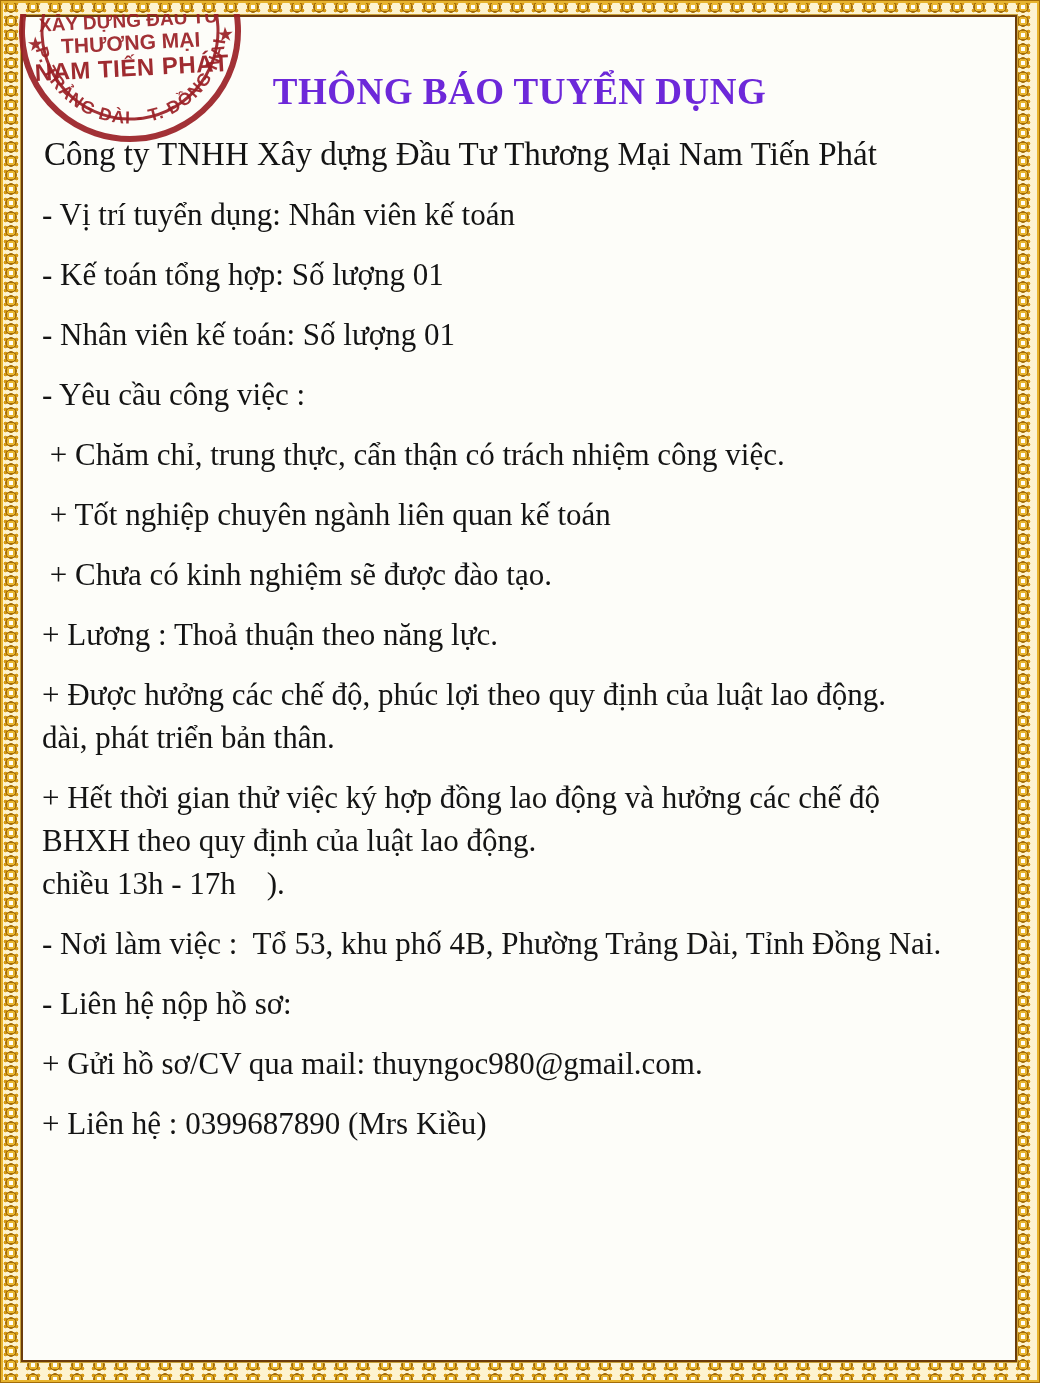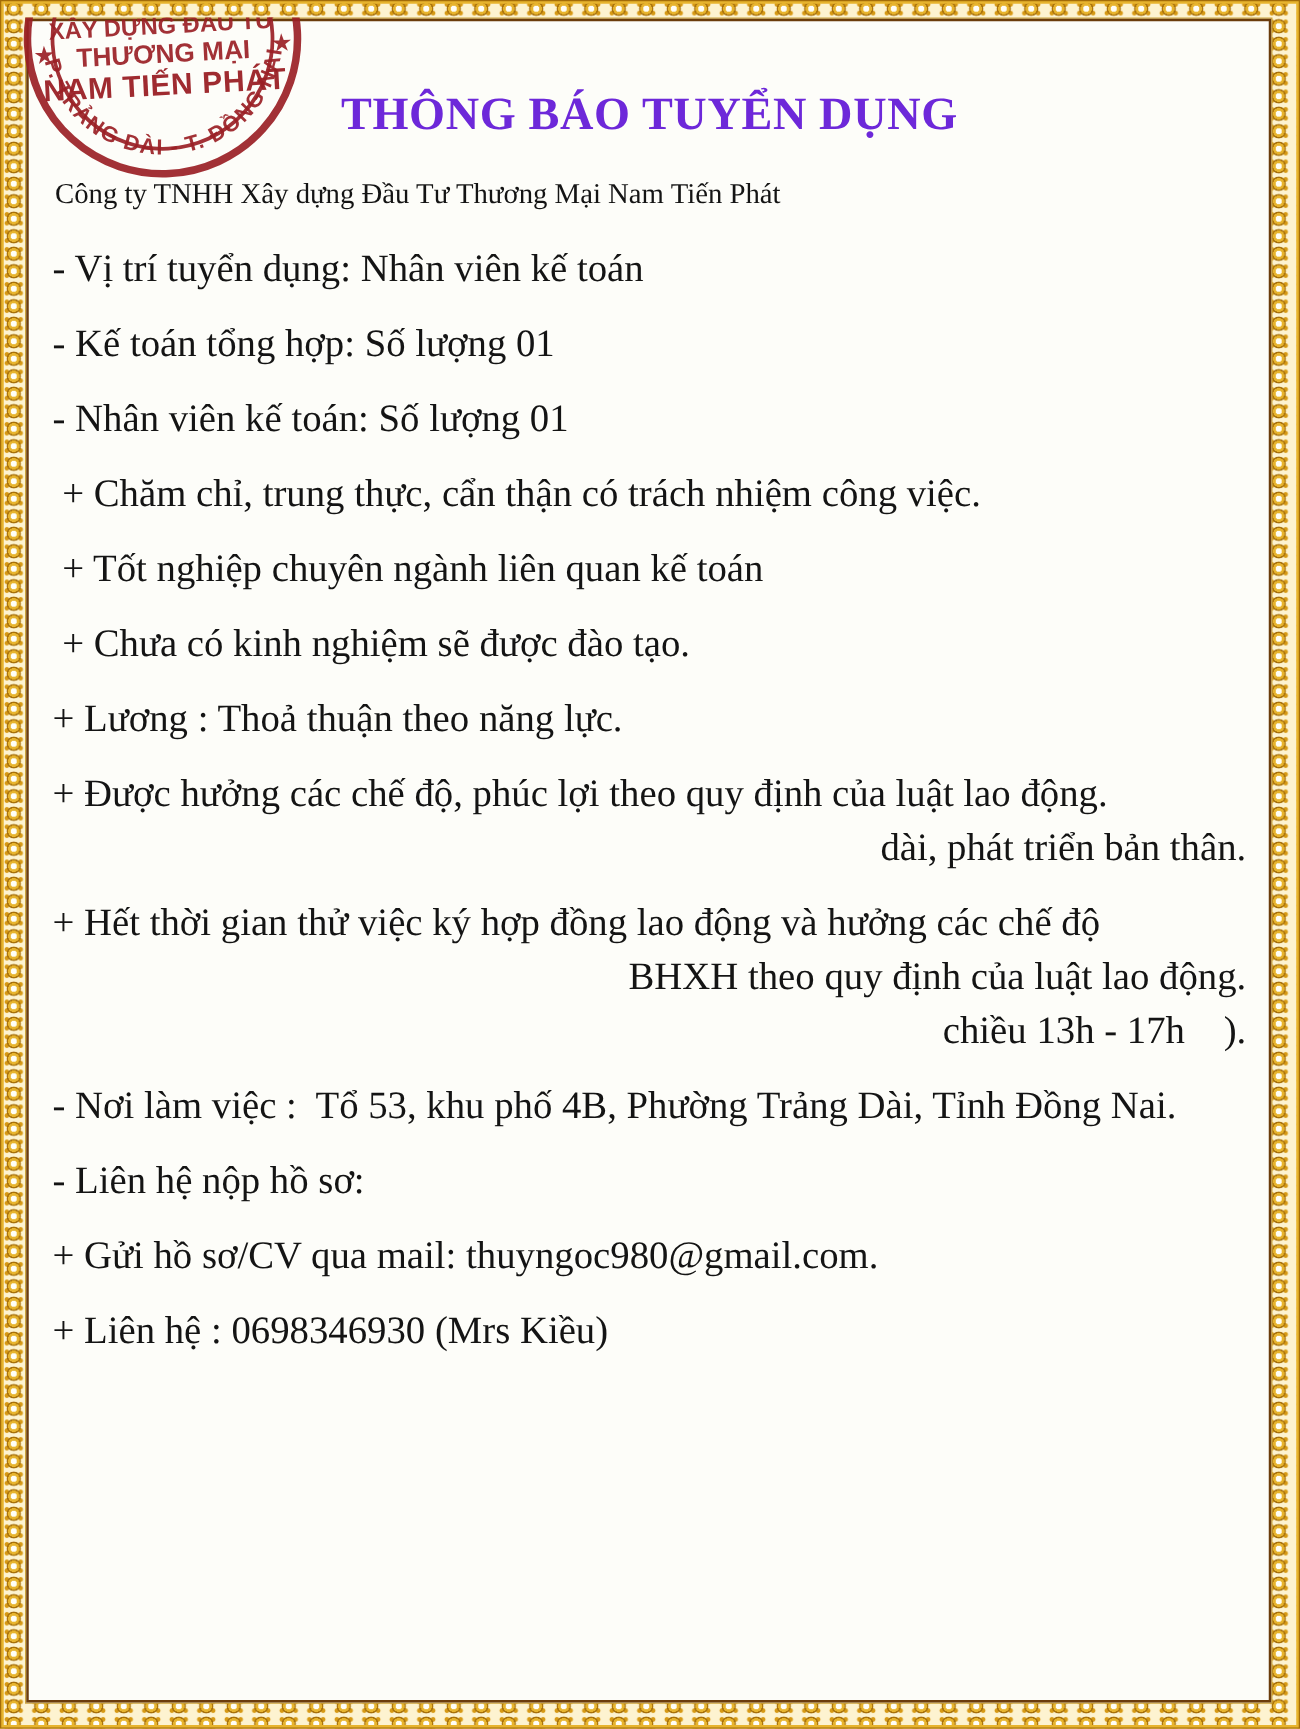--- a/index.html
+++ b/index.html
@@ -34,33 +34,33 @@
     margin: 0;
     text-align: center;
     font-size: 37px;
     font-weight: bold;
     letter-spacing: 0.5px;
     line-height: 46px;
     color: #6d28d9;
   }
   .company {
     margin: 18px 0 0 2px;
-    font-size: 23px;
+    font-size: 33px;
     line-height: 43px;
     white-space: pre;
   }
   .lines { margin: 0; }
   .line {
     font-size: 31px;
     line-height: 43px;
     margin-top: 17px;
     white-space: pre;
     overflow: hidden;
   }
-  .line.cont { margin-top: 0; text-align: right; }
+  .line.cont { margin-top: 0; }
 
   
   .stamp-clip {
     position: absolute;
     left: 17px; top: 14px;
     width: 232px; height: 133px;
     overflow: hidden;
     pointer-events: none;
     z-index: 5;
   }
@@ -77,33 +77,34 @@
 
 <div class="page">
 
   <div class="content">
     <h1 class="title">THÔNG BÁO TUYỂN DỤNG</h1>
     <p class="company">Công ty TNHH Xây dựng Đầu Tư Thương Mại Nam Tiến Phát</p>
     <div class="lines">
         <div class="line">- Vị trí tuyển dụng: Nhân viên kế toán</div>
         <div class="line">- Kế toán tổng hợp: Số lượng 01</div>
         <div class="line">- Nhân viên kế toán: Số lượng 01</div>
+        <div class="line">- Yêu cầu công việc :</div>
         <div class="line"> + Chăm chỉ, trung thực, cẩn thận có trách nhiệm công việc.</div>
         <div class="line"> + Tốt nghiệp chuyên ngành liên quan kế toán</div>
         <div class="line"> + Chưa có kinh nghiệm sẽ được đào tạo.</div>
         <div class="line">+ Lương : Thoả thuận theo năng lực.</div>
         <div class="line">+ Được hưởng các chế độ, phúc lợi theo quy định của luật lao động.</div>
         <div class="line cont">dài, phát triển bản thân.</div>
         <div class="line">+ Hết thời gian thử việc ký hợp đồng lao động và hưởng các chế độ</div>
         <div class="line cont">BHXH theo quy định của luật lao động.</div>
         <div class="line cont">chiều 13h - 17h    ).</div>
         <div class="line">- Nơi làm việc :  Tổ 53, khu phố 4B, Phường Trảng Dài, Tỉnh Đồng Nai.</div>
         <div class="line">- Liên hệ nộp hồ sơ:</div>
         <div class="line">+ Gửi hồ sơ/CV qua mail: thuyngoc980@gmail.com.</div>
-        <div class="line">+ Liên hệ : 0698346930 (Mrs Kiều)</div>
+        <div class="line">+ Liên hệ : 0399687890 (Mrs Kiều)</div>
       </div>
   </div>
 
   <div class="stamp-clip">
     <svg viewBox="0 0 224 224">
       <defs>
         <path id="arcBottom" d="M 16.5 122 A 96.5 96.5 0 0 0 207.5 122" fill="none"></path>
       </defs>
       <circle cx="112" cy="112" r="108" fill="none" stroke="#9a2025" stroke-width="6" stroke-opacity="0.92"></circle>
       <circle cx="112" cy="112" r="88" fill="none" stroke="#9a2025" stroke-width="3" stroke-opacity="0.92"></circle>

